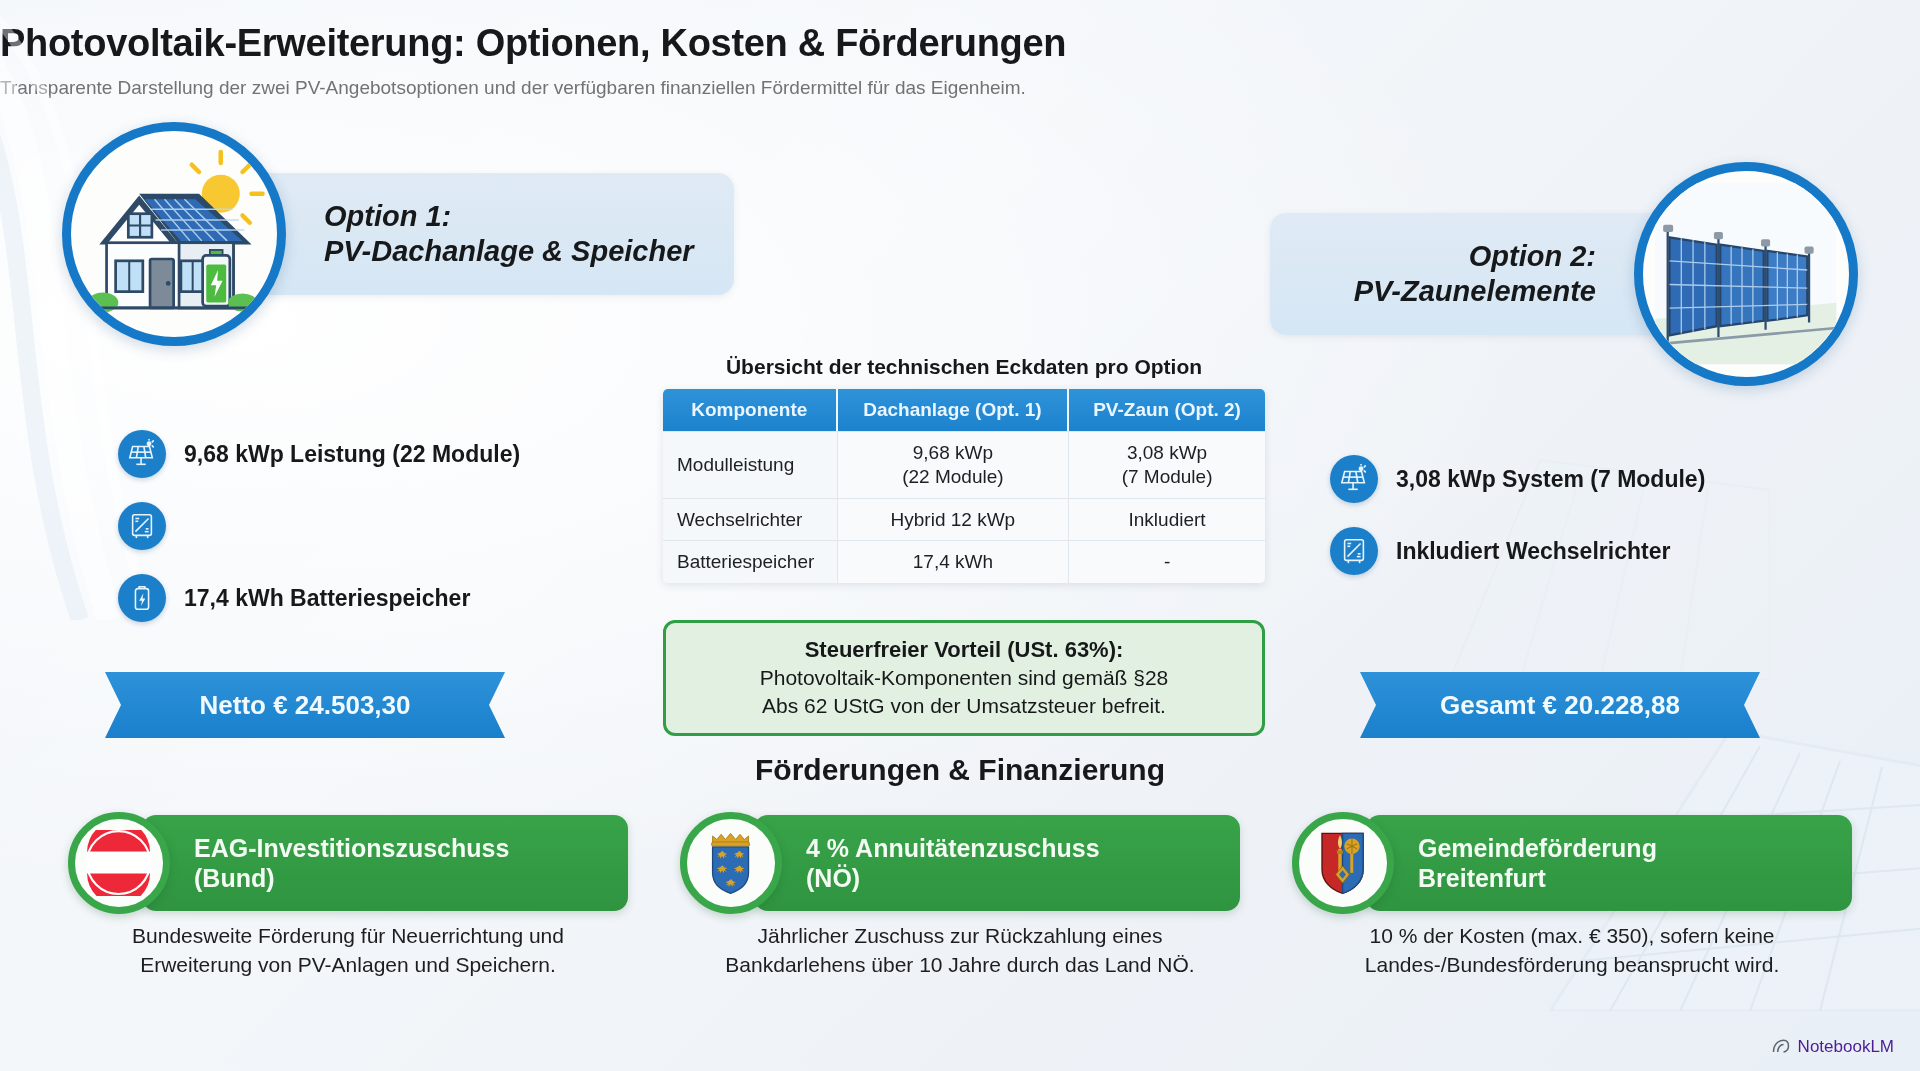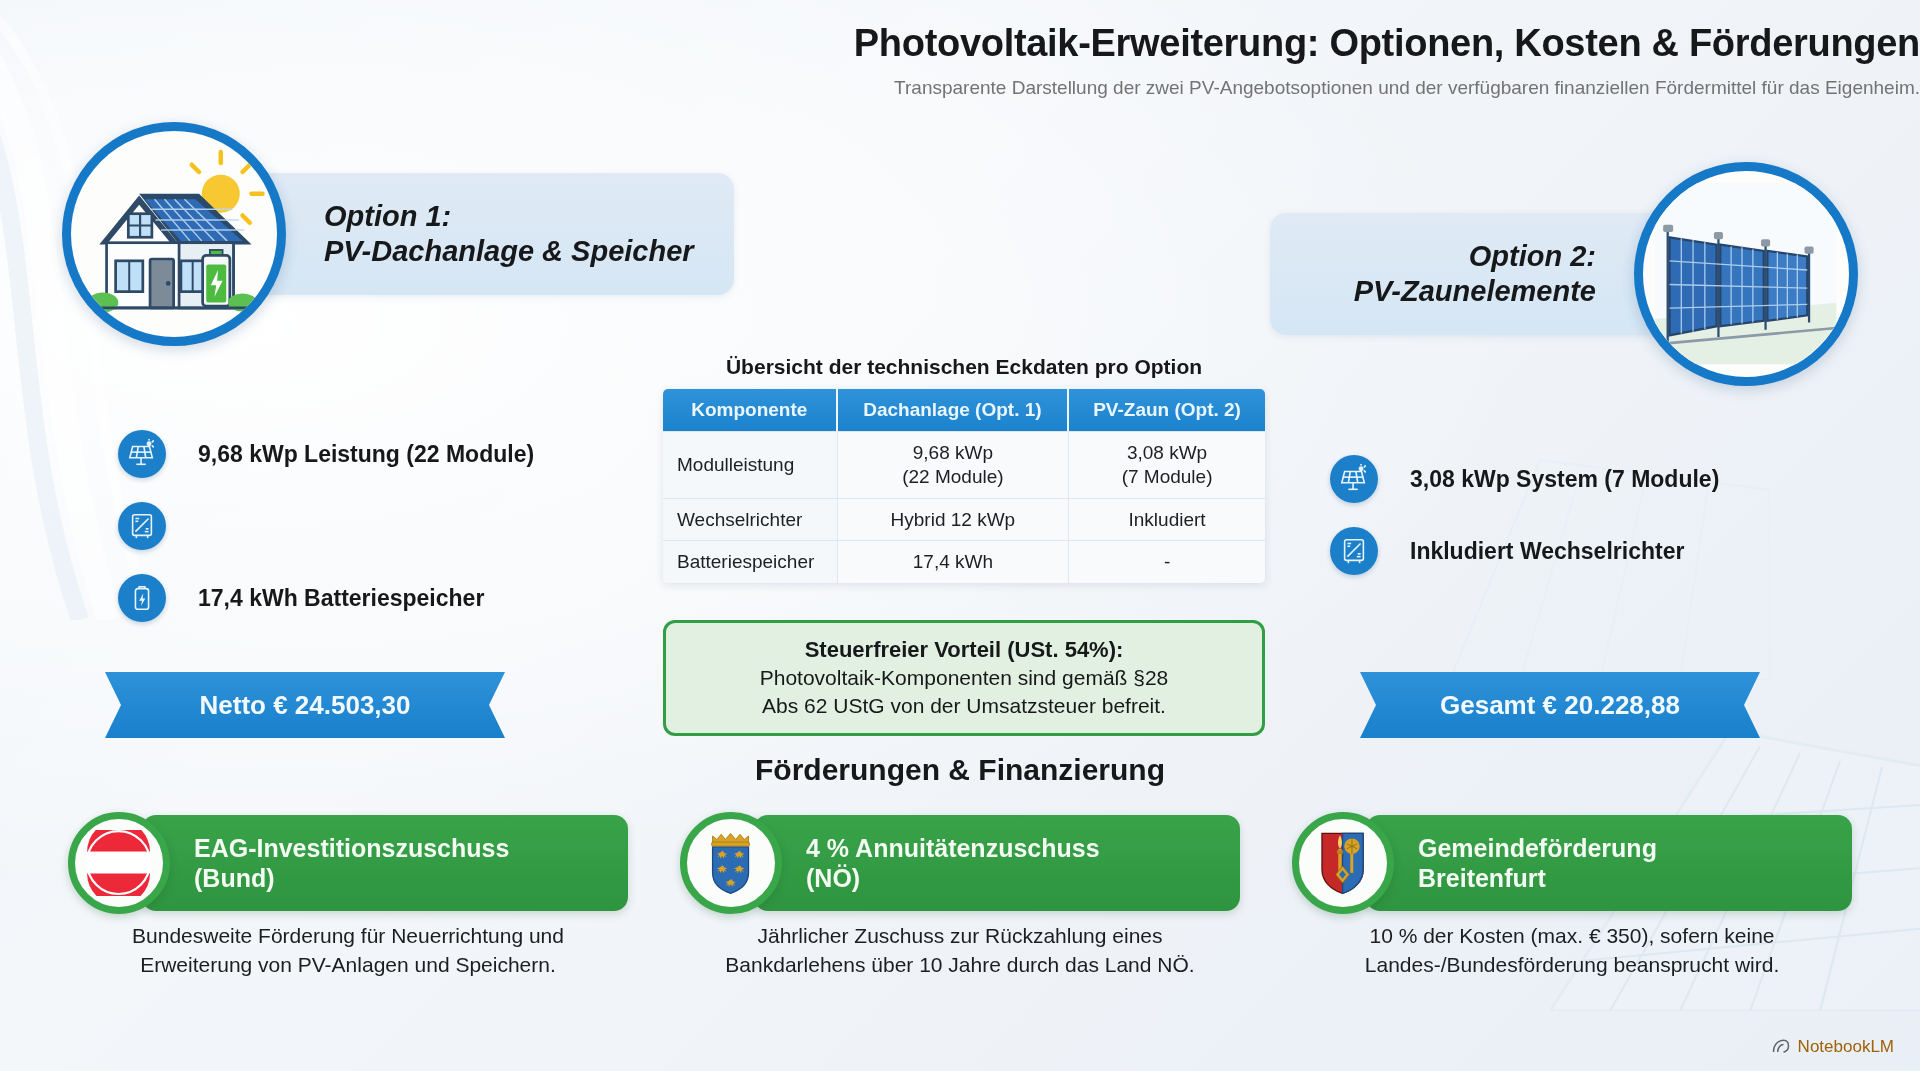--- a/index.html
+++ b/index.html
@@ -11,21 +11,21 @@
       radial-gradient(ellipse at 12% 30%, #ffffff 0%, rgba(255,255,255,0) 55%),
       linear-gradient(135deg,#eef3f8 0%,#f4f7fa 35%,#eef2f7 70%,#e9eff6 100%);
     position:relative; overflow:hidden; color:#1d1d1f;
   }
   
   .bg-swoosh { position:absolute; left:-40px; top:0; width:340px; height:620px; opacity:.55; }
   .bg-panel-br { position:absolute; right:-30px; bottom:60px; width:520px; height:430px; opacity:.5; }
   .bg-panel-r  { position:absolute; right:150px; top:420px; width:320px; height:260px; opacity:.35; }
 
   
-  .header { padding-top:22px; text-align:right; }
+  .header { padding-top:22px; text-align:left; }
   h1.title {
     font-size:38px; font-weight:bold; letter-spacing:-.3px; color:#17181a;
   }
   .subtitle { margin-top:12px; font-size:19px; color:#737373; font-weight:400; }
 
   
   .opt-row { position:absolute; display:flex; align-items:center;font-style:italic; }
   .opt-row.left  { left:62px;  top:122px; }
   .opt-row.right { right:62px; top:162px; flex-direction:row-reverse; }
 
@@ -44,21 +44,21 @@
     font-size:29px; font-weight:bold; line-height:1.22; color:#17181a;
     box-shadow:0 2px 7px rgba(30,60,90,.08);
   }
   .opt-row.left  .opt-pill { margin-left:-40px; padding-left:78px; min-width:404px; }
   .opt-row.right .opt-pill { margin-right:-40px; padding-right:78px; min-width:404px; text-align:right; }
 
   
   .feat-list { position:absolute; display:flex; flex-direction:column; gap:24px; }
   .feat-list.left  { left:118px; top:430px; }
   .feat-list.right { left:1330px; top:455px; }
-  .feat { display:flex; align-items:center; gap:32px; }
+  .feat { display:flex; align-items:center; gap:18px; }
   .feat-icon {
     width:48px; height:48px; border-radius:50%;
     background:#1b7fc9; flex:none;
     display:flex; align-items:center; justify-content:center;
     box-shadow:0 2px 5px rgba(20,70,120,.22);
   }
   .feat-icon svg { width:30px; height:30px; }
   .feat-text { font-size:23px; font-weight:bold; color:#17181a; white-space:nowrap; }
 
   
@@ -120,21 +120,21 @@
     background:linear-gradient(180deg,#38a349 0%,#2f9440 100%);
     border-radius:14px; color:#f3fbf3;
     font-size:25px; font-weight:bold; line-height:1.2; flex:1;
     box-shadow:0 3px 8px rgba(25,80,40,.18);
   }
   .fund-desc { margin-top:8px; text-align:center; font-size:21px; line-height:1.38; color:#1c1e20; }
 
   
   .watermark { position:absolute; right:26px; bottom:14px;
                display:flex; align-items:center; gap:7px;
-               font-size:17px; color:#a16207; }
+               font-size:17px; color:#4c1d95; }
   .watermark svg { width:20px; height:20px; }
 </style>
 </head>
 <body>
 
 <svg class="bg-swoosh" viewBox="0 0 340 620" preserveAspectRatio="none">
   <path d="M-20,0 C120,130 60,340 150,620" stroke="#ffffff" stroke-width="26" fill="none" opacity=".85"></path>
   <path d="M-50,0 C100,150 30,360 120,620" stroke="#e5eef6" stroke-width="18" fill="none"></path>
   <path d="M20,0 C160,140 100,350 190,620" stroke="#ffffff" stroke-width="10" fill="none" opacity=".7"></path>
 </svg>
@@ -377,21 +377,21 @@
       <tr>
         <td class="rowhead">Batteriespeicher</td>
         <td>17,4 kWh</td>
         <td>-</td>
       </tr>
     </tbody>
   </table>
 </div>
 
 <div class="tax-note">
-  <div class="t1">Steuerfreier Vorteil (USt. 54%):</div>
+  <div class="t1">Steuerfreier Vorteil (USt. 63%):</div>
   <div class="t2">Photovoltaik-Komponenten sind gemäß §28</div>
   <div class="t2">Abs 62 UStG von der Umsatzsteuer befreit.</div>
 </div>
 
 <div class="fund-title">Förderungen &amp; Finanzierung</div>
 <div class="fund-grid">
 
   <div class="fund-col">
     <div class="fund-card">
       <span class="crest">

